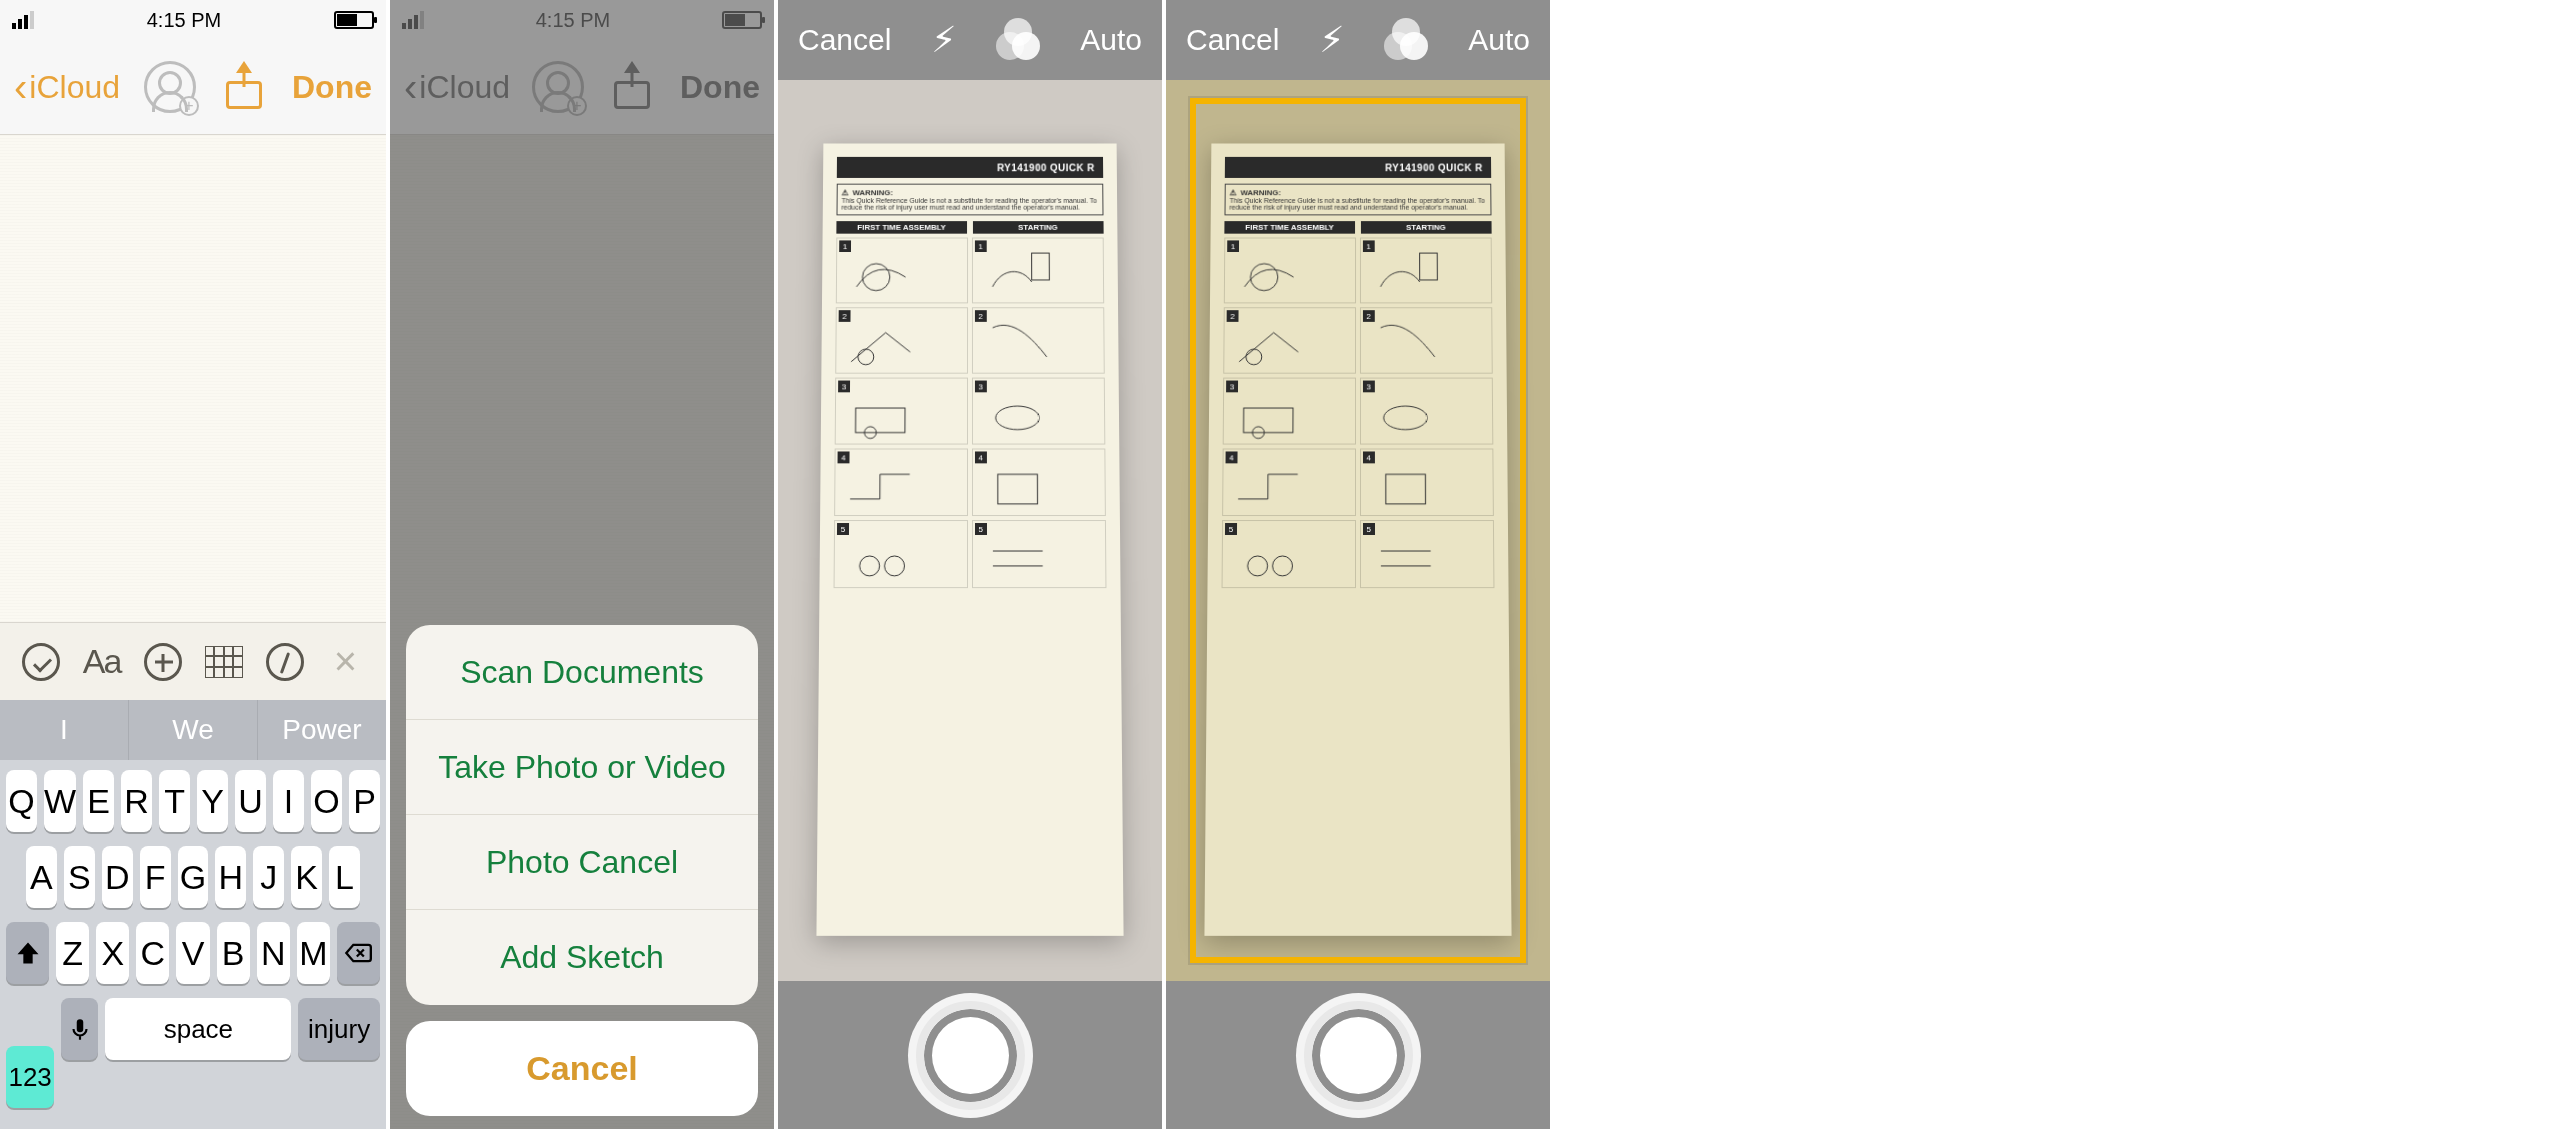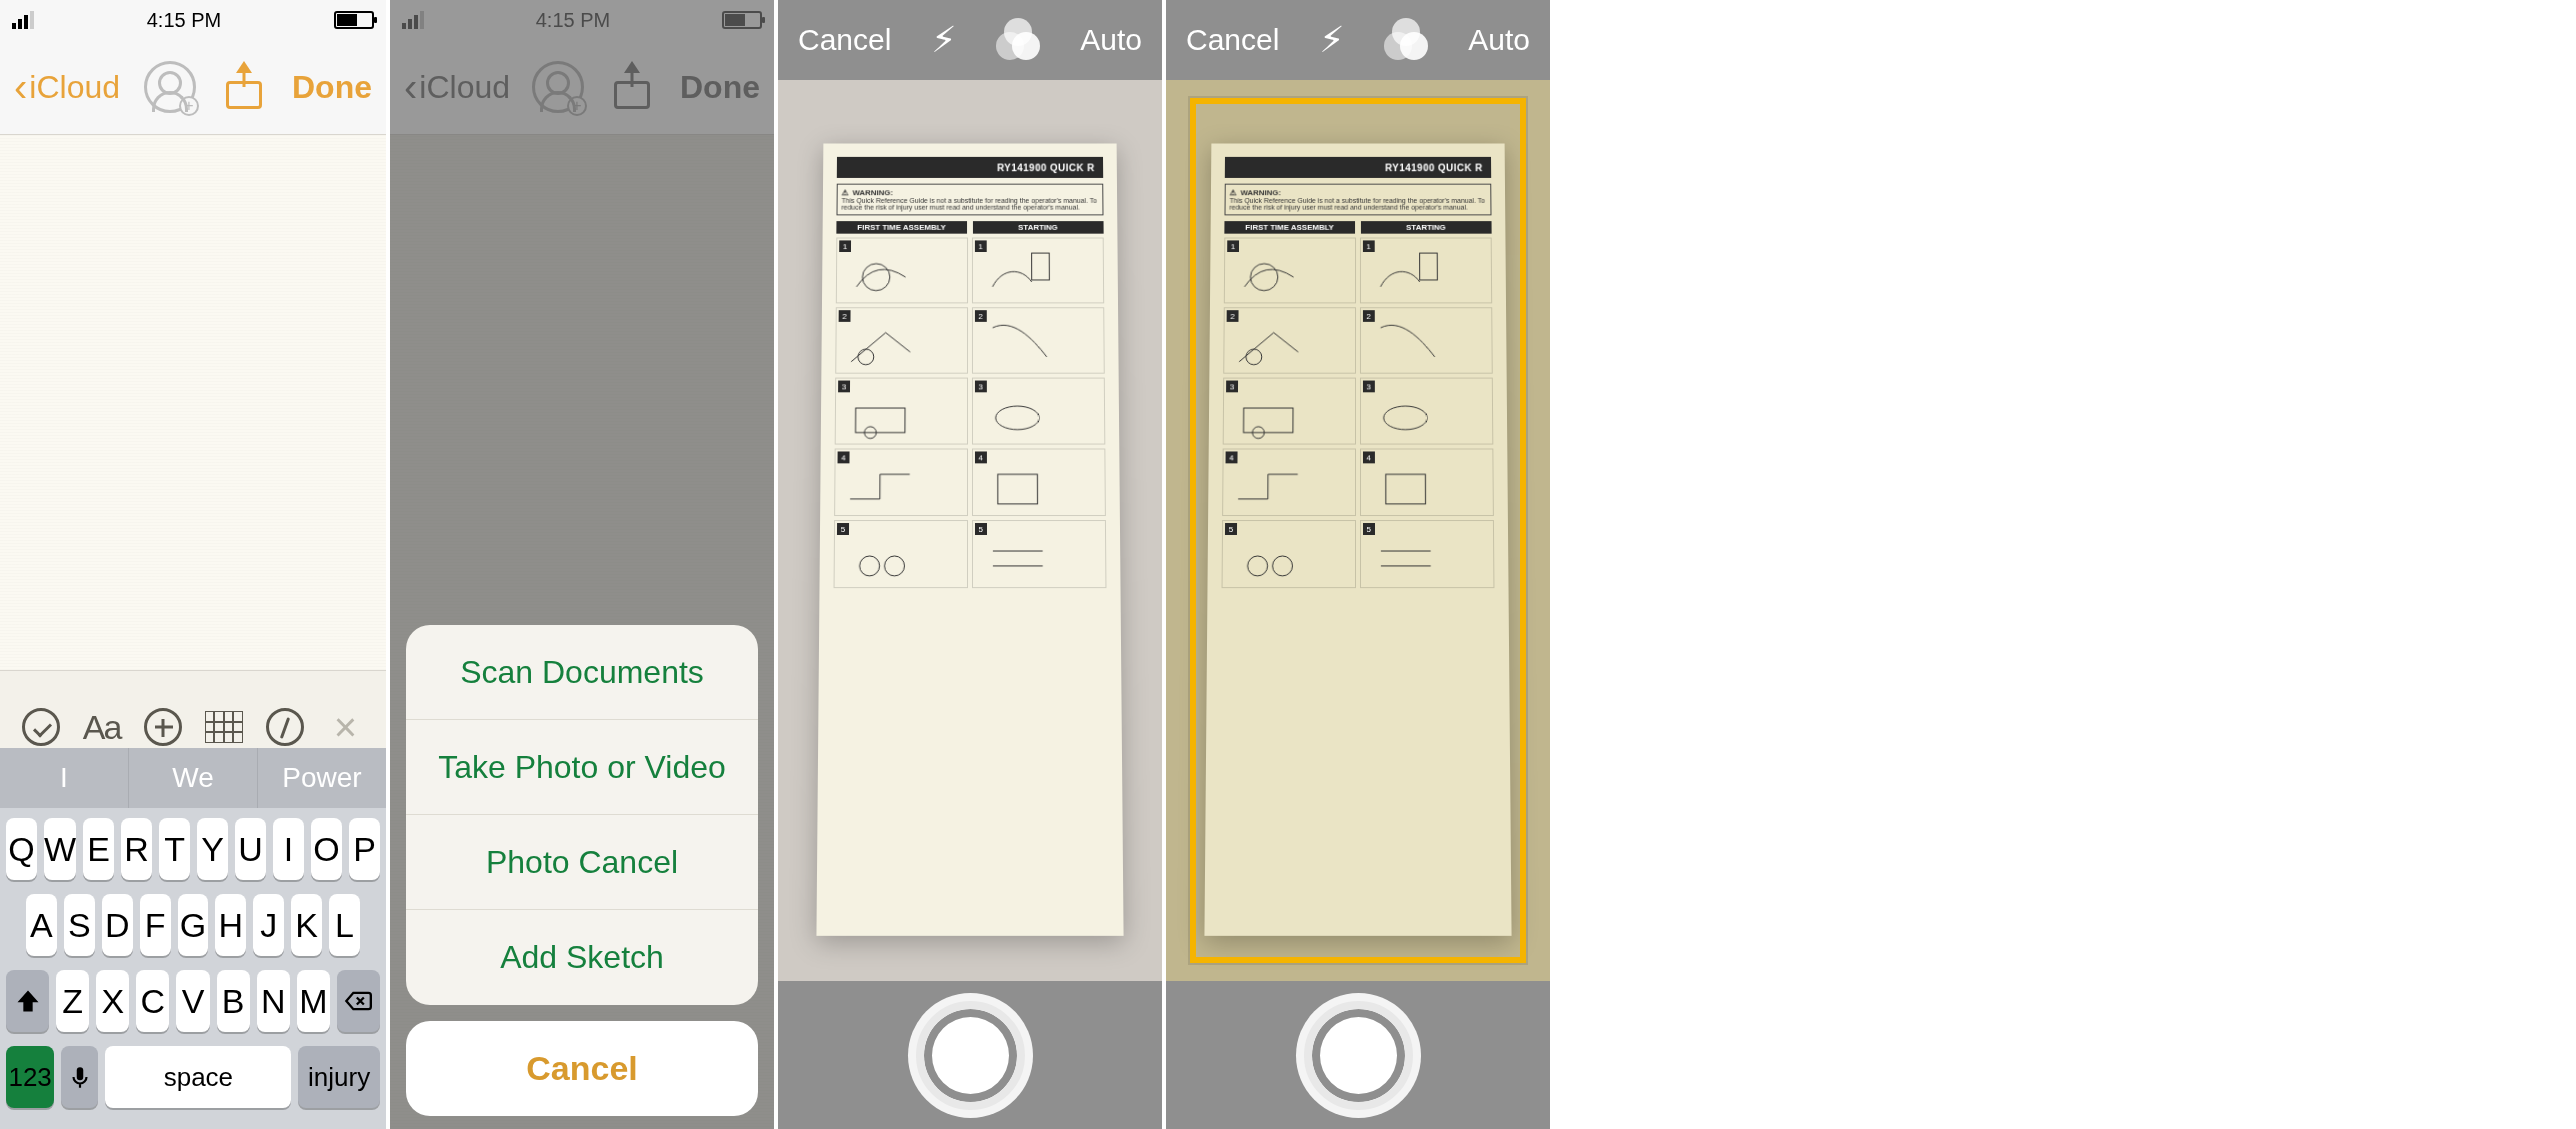--- a/index.html
+++ b/index.html
@@ -96,21 +96,21 @@
   
   .note-body {
     flex:1; background:#fbf9f2;
     background-image: repeating-linear-gradient(0deg, rgba(0,0,0,0.015) 0 1px, transparent 1px 3px);
   }
   .p1-col, .p2-col { display:flex; flex-direction:column; height:100%; }
 
   
   .kb-toolbar {
     height:78px; background:#f3f1ea; border-top:1px solid #d9d6cf;
-    display:flex; align-items:flex-end; justify-content:space-around; padding:0 10px;
+    display:flex; align-items:center; justify-content:space-around; padding:0 10px;
   }
   .tb-icon { width:42px; height:42px; display:flex; align-items:center; justify-content:center; color:#5a574e; }
   .tb-check { border:3px solid #5a574e; border-radius:50%; width:38px;height:38px; position:relative;}
   .tb-check::after{content:'';position:absolute;left:9px;top:12px;width:14px;height:7px;border-left:3px solid #5a574e;border-bottom:3px solid #5a574e;transform:rotate(-45deg);}
   .tb-aa { font-size:34px; font-weight:400; letter-spacing:-2px;}
   .tb-plus { border:3px solid #5a574e; border-radius:50%; width:38px;height:38px; position:relative;}
   .tb-plus::before{content:'';position:absolute;left:50%;top:8px;width:3px;height:18px;background:#5a574e;transform:translateX(-50%);}
   .tb-plus::after{content:'';position:absolute;top:50%;left:8px;height:3px;width:18px;background:#5a574e;transform:translateY(-50%);}
   .tb-grid { width:38px;height:32px; display:grid; grid-template-columns:repeat(4,1fr); grid-template-rows:repeat(3,1fr); gap:0;}
   .tb-grid span{border:1.5px solid #5a574e;}
@@ -134,21 +134,21 @@
   .key {
     background:#fff; border-radius:8px; box-shadow:0 2px 0 rgba(0,0,0,0.25);
     height:62px; flex:1; display:flex; align-items:center; justify-content:center;
     font-size:34px; color:#000;
   }
   .key-shift, .key-del { background:#adb1ba; flex:1.3;}
   .key-shift svg, .key-del svg { width:28px; height:28px;}
   .krow2 { padding:0 20px;}
   .krow3 { }
   .krow4 .key{font-size:26px;}
-  .key-123{flex:1.3;background:#15803d;font-size:26px;}
+  .key-123{flex:1.3;background:#5eead4;font-size:26px;margin-top:48px;}
   .key-mic{flex:1;background:#adb1ba;}
   .key-space{flex:5;}
   .key-return{flex:2.2;background:#adb1ba;font-size:26px;}
 
   
   .overlay-dim {
     position:absolute; inset:0; background:rgba(60,60,60,0.35);
   }
   .action-sheet {
     position:absolute; left:16px; right:16px; bottom:14px;

